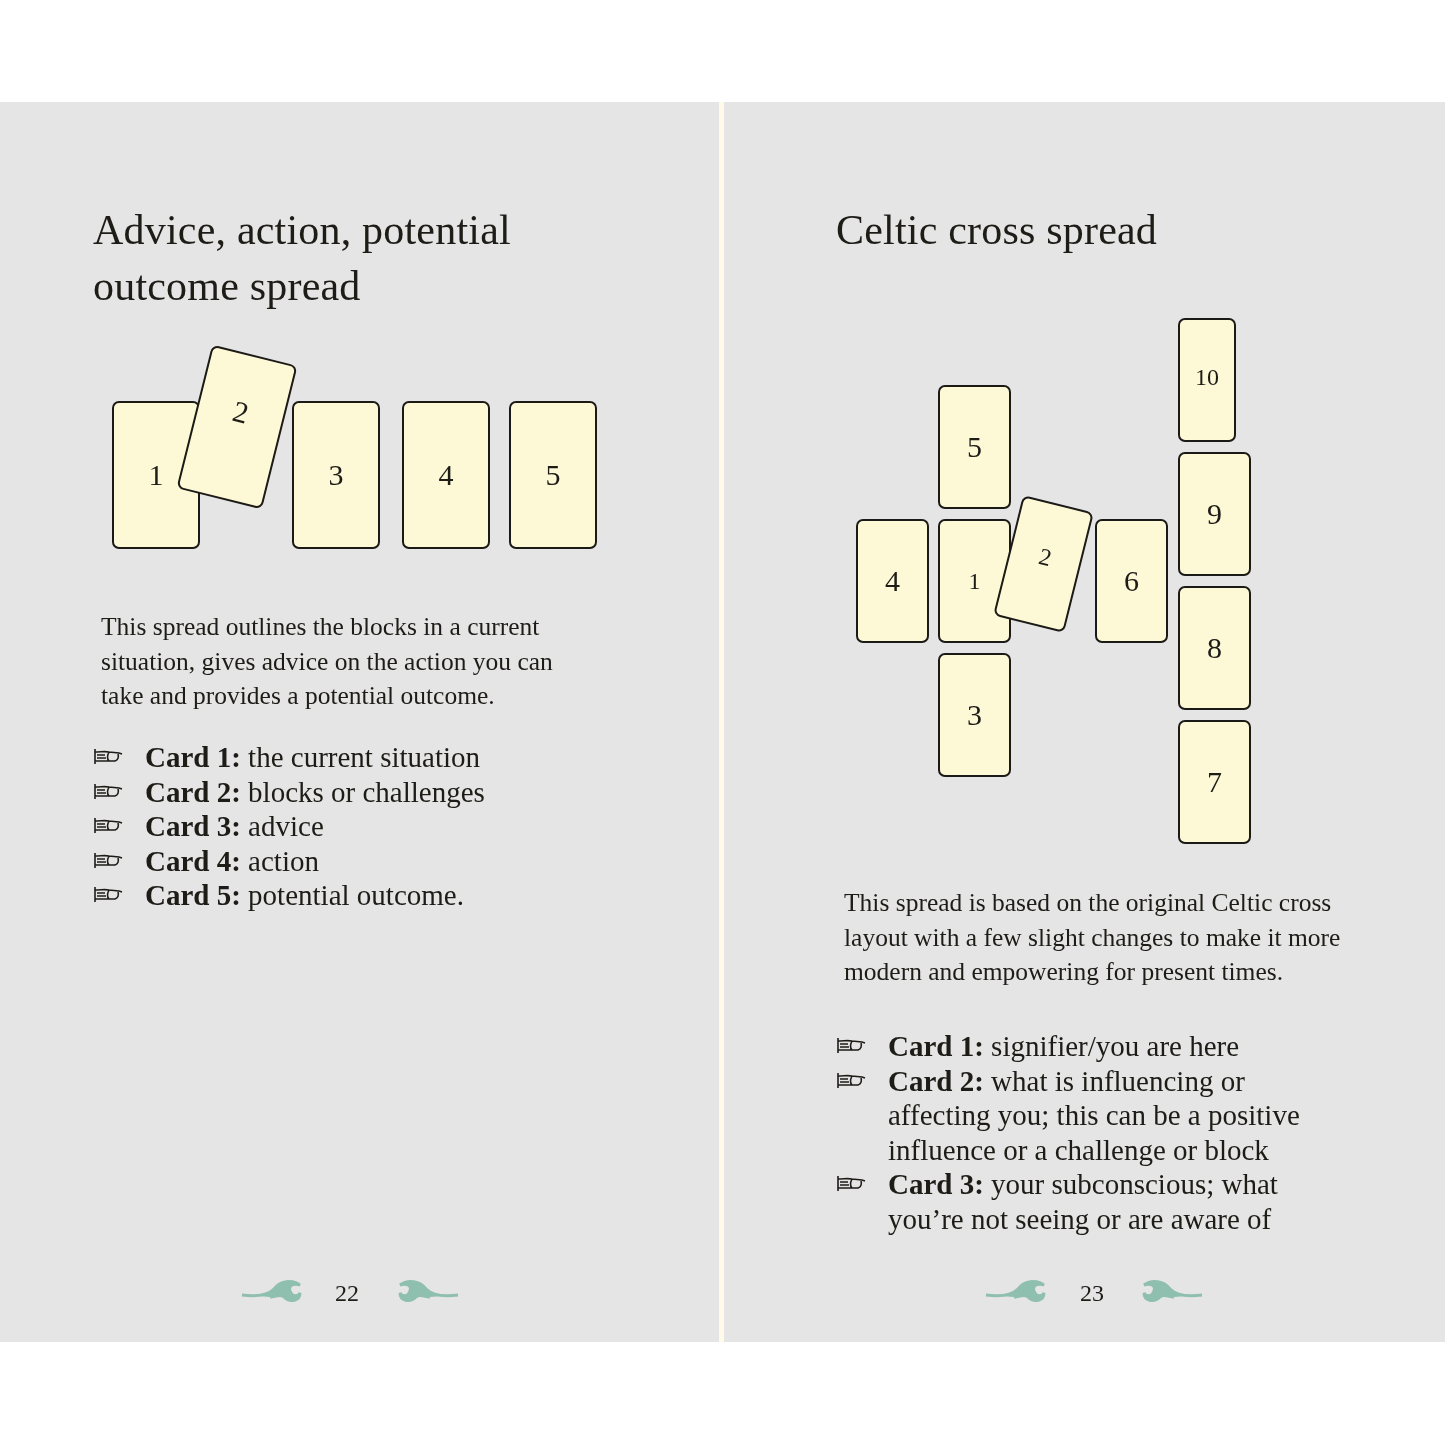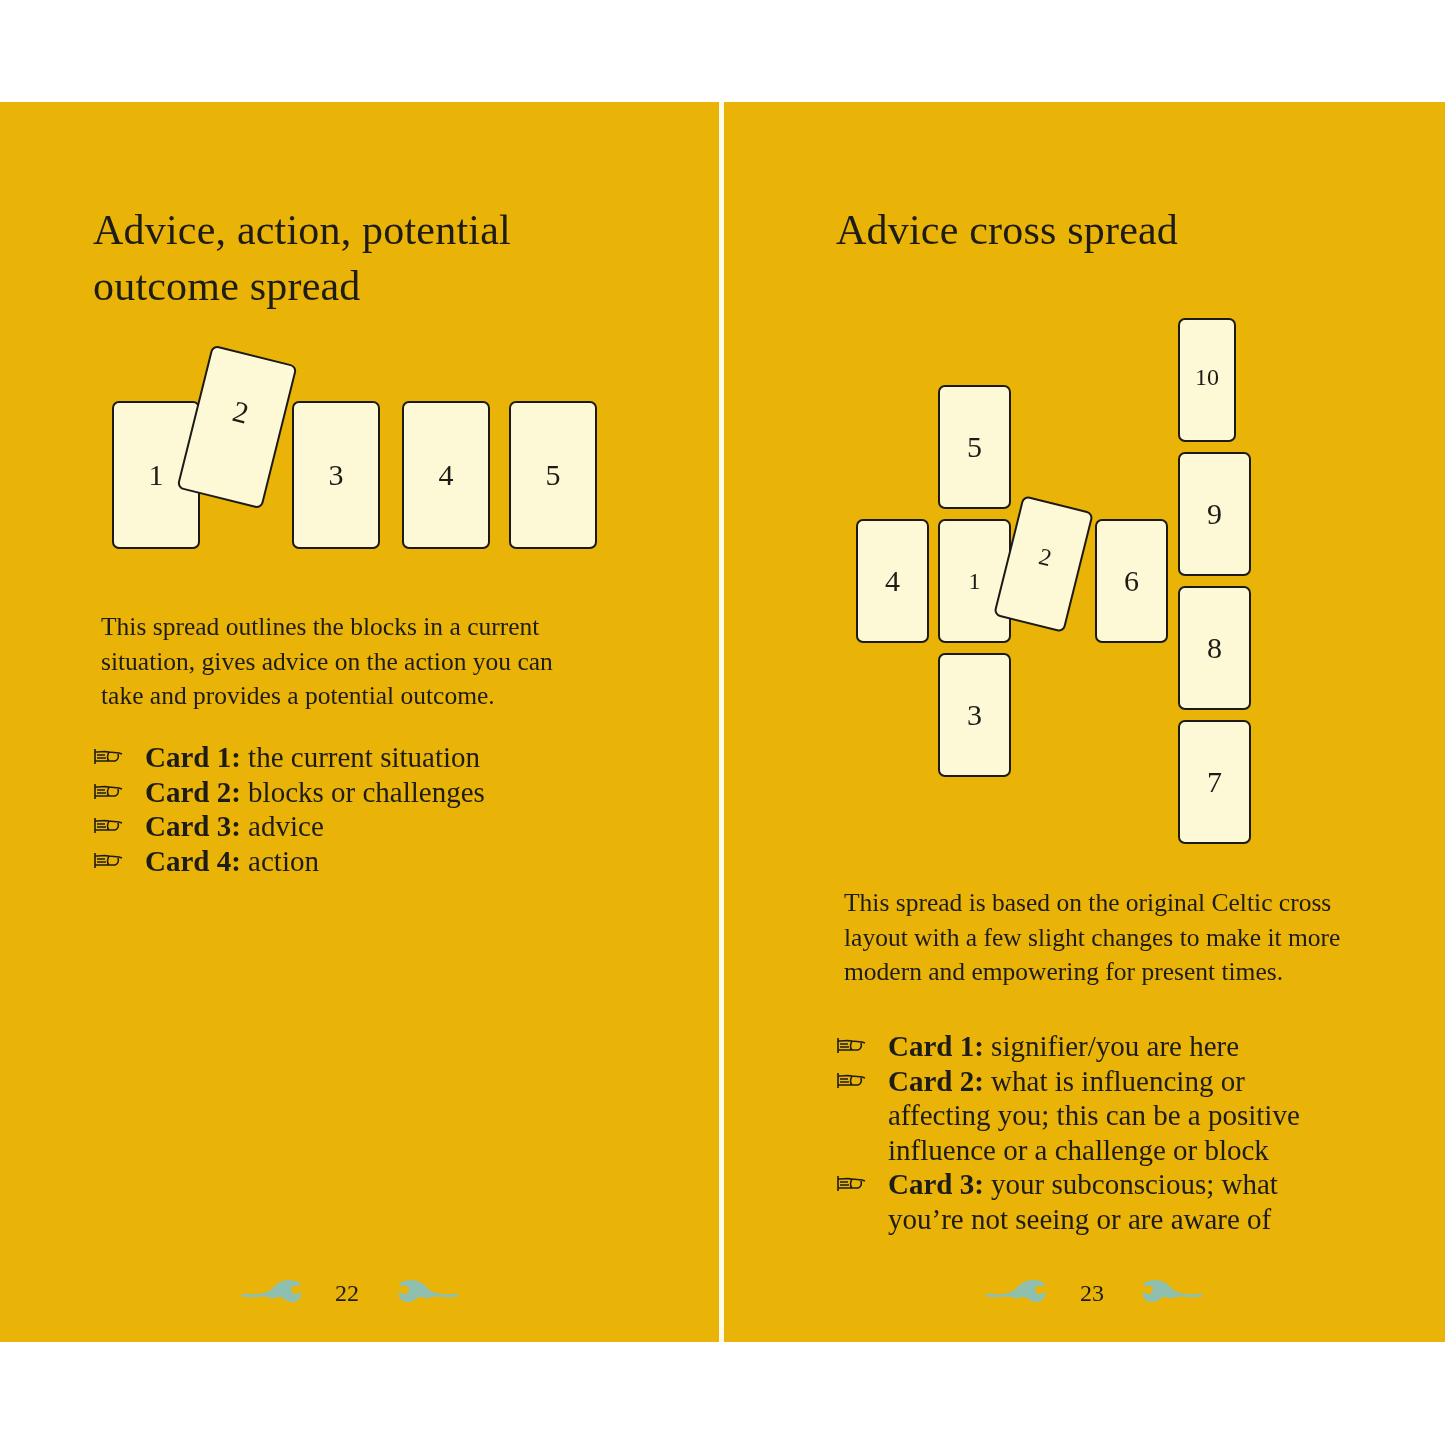--- a/index.html
+++ b/index.html
@@ -1,18 +1,18 @@
 <!DOCTYPE html>
 <html><head>
 <meta charset="utf-8">
 <style>
   html, body { margin:0; padding:0; }
   body { width:1445px; height:1445px; background:#ffffff; position:relative; overflow:hidden;
          font-family:"Liberation Serif","DejaVu Serif",serif; color:#1e1c17; }
-  .page { position:absolute; top:102px; height:1240px; background:#eab308; }
+  .page { position:absolute; top:102px; height:1240px; background:#e5e5e5; }
   .page.left { left:0; width:719px; }
   .page.right { left:724px; width:721px; }
   .gutter { position:absolute; top:102px; left:719px; width:5px; height:1240px; background:#fffbe8; }
   .title { position:absolute; margin:0; font-weight:normal; font-size:42px; line-height:56px; letter-spacing:0.2px; }
   .body-text { position:absolute; margin:8px; font-size:25.5px; line-height:34.6px; }
   .list { position:absolute; margin:0; padding:0; list-style:none; font-size:29px; line-height:34.6px; }
   .list li { position:relative; padding-left:52px; }
   .list .pointer { position:absolute; left:0; top:0; width:34px; height:34px; }
   .list b { font-weight:bold; }
   .card { position:absolute; box-sizing:border-box; border:2.5px solid #1c1a16; border-radius:7px; background:#fdf9d7;
@@ -55,35 +55,38 @@
         </svg><b>Card 1:</b><span> the current situation</span></li>
     <li><svg class="pointer" viewBox="0 0 34 34">
           <path d="M2 9 L2 24 M2 12 C8 12 12 11 16 12 L26 13 L29 14 M16 12 C14 16 14 19 16 21 L22 21 C25 20 26 17 25 14 M2 21 L16 21 M4 15 L12 15 M4 18 L13 18" stroke="#1e1c17" stroke-width="1.6" fill="none"></path>
         </svg><b>Card 2:</b><span> blocks or challenges</span></li>
     <li><svg class="pointer" viewBox="0 0 34 34">
           <path d="M2 9 L2 24 M2 12 C8 12 12 11 16 12 L26 13 L29 14 M16 12 C14 16 14 19 16 21 L22 21 C25 20 26 17 25 14 M2 21 L16 21 M4 15 L12 15 M4 18 L13 18" stroke="#1e1c17" stroke-width="1.6" fill="none"></path>
         </svg><b>Card 3:</b><span> advice</span></li>
     <li><svg class="pointer" viewBox="0 0 34 34">
           <path d="M2 9 L2 24 M2 12 C8 12 12 11 16 12 L26 13 L29 14 M16 12 C14 16 14 19 16 21 L22 21 C25 20 26 17 25 14 M2 21 L16 21 M4 15 L12 15 M4 18 L13 18" stroke="#1e1c17" stroke-width="1.6" fill="none"></path>
         </svg><b>Card 4:</b><span> action</span></li>
+    <li><svg class="pointer" viewBox="0 0 34 34">
+          <path d="M2 9 L2 24 M2 12 C8 12 12 11 16 12 L26 13 L29 14 M16 12 C14 16 14 19 16 21 L22 21 C25 20 26 17 25 14 M2 21 L16 21 M4 15 L12 15 M4 18 L13 18" stroke="#1e1c17" stroke-width="1.6" fill="none"></path>
+        </svg><b>Card 5:</b><span> potential outcome.</span></li>
   </ul>
 
   <svg class="orn" style="left:240px; top:1175px;" viewBox="0 0 64 30">
       <path d="M2 18 C18 20 28 18 34 12 C40 4 52 2 60 8 C54 6 48 8 50 14 C52 20 58 20 60 16 C60 24 50 26 44 20 C40 16 36 20 30 20" stroke="#8fbfae" stroke-width="3" fill="#8fbfae"></path>
     </svg>
   <div class="pagenum" style="left:335px; top:1178px;">22</div>
   <svg class="orn" style="left:396px; top:1175px; transform:scaleX(-1);" viewBox="0 0 64 30">
       <path d="M2 18 C18 20 28 18 34 12 C40 4 52 2 60 8 C54 6 48 8 50 14 C52 20 58 20 60 16 C60 24 50 26 44 20 C40 16 36 20 30 20" stroke="#8fbfae" stroke-width="3" fill="#8fbfae"></path>
     </svg>
 </div>
 
 <div class="gutter"></div>
 
 <div class="page right">
-  <h1 class="title" style="left:112px; top:100px; width:560px;">Advice cross spread</h1>
+  <h1 class="title" style="left:112px; top:100px; width:560px;">Celtic cross spread</h1>
 
   <div>
     <div class="card" style="left:214px; top:283px; width:73px; height:124px;">
         <span>5</span>
       </div>
     <div class="card" style="left:132px; top:417px; width:73px; height:124px;">
         <span>4</span>
       </div>
     <div class="card" style="left:214px; top:417px; width:73px; height:124px;">
         <span style="font-size:24px;">1</span>

